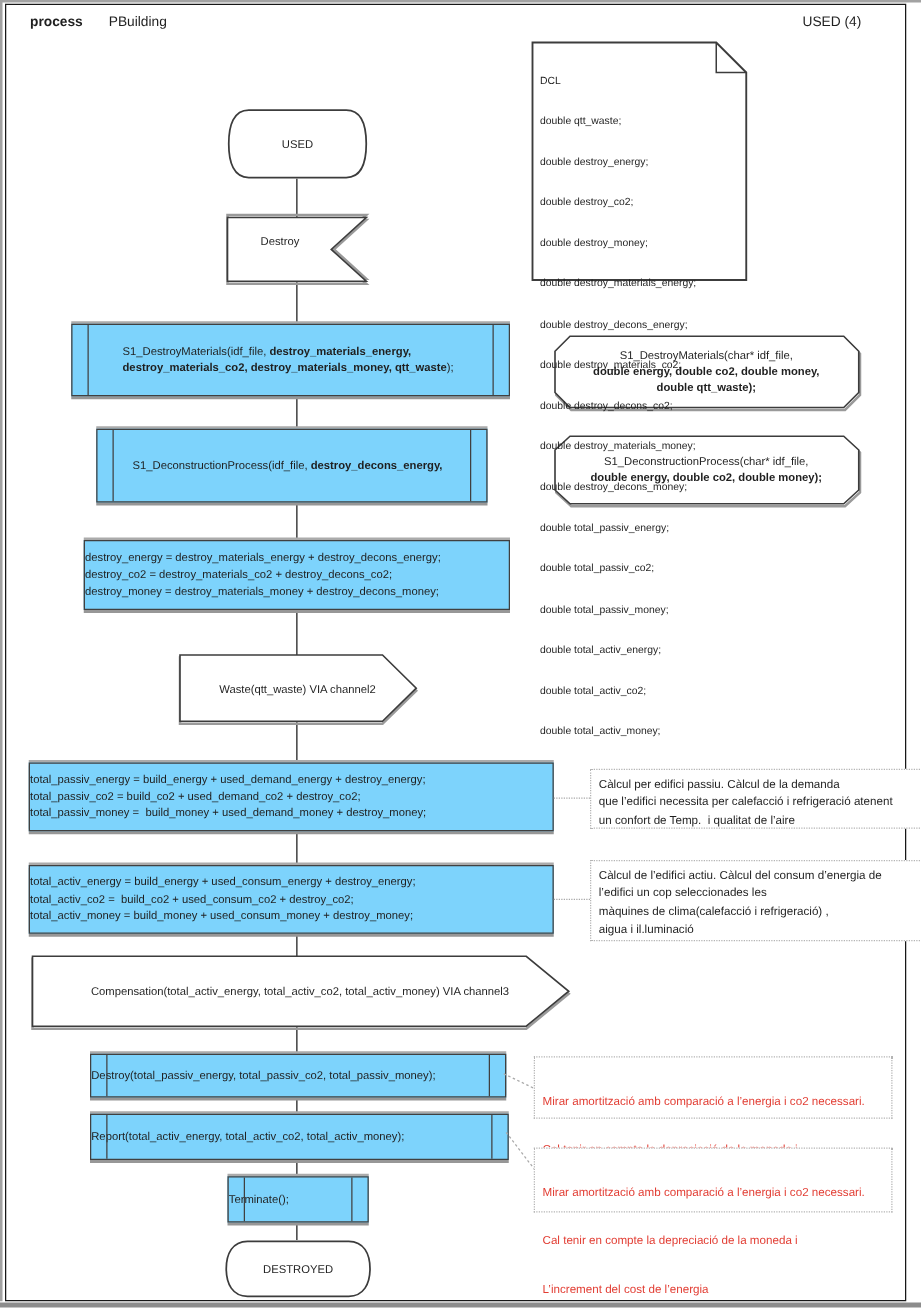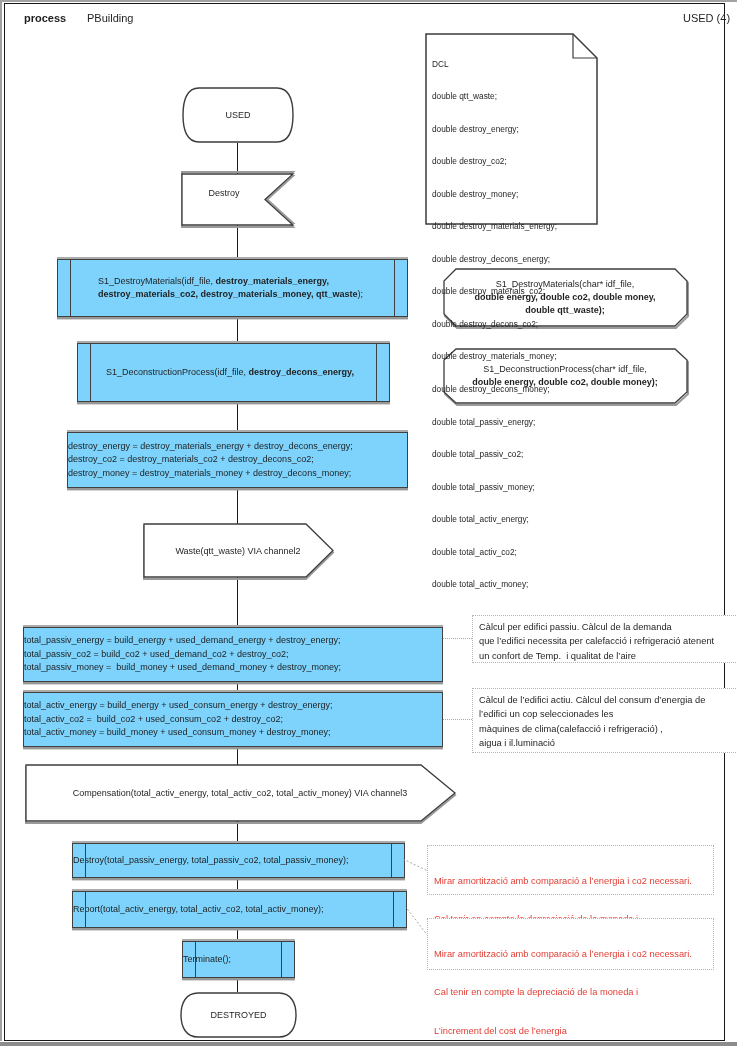--- a/index.html
+++ b/index.html
@@ -10,21 +10,21 @@
   .abs{position:absolute;}
   
   .frame-black{left:4px;top:3px;width:719px;height:1036px;border:1.7px solid #171717;z-index:1;}
   .frame-gray-top{left:0;top:0;width:737px;height:2px;background:#a2a2a2;z-index:0;}
   .frame-gray-left{left:0;top:0;width:2px;height:1041px;background:#a2a2a2;z-index:0;}
   .frame-shadow-bottom{left:0;top:1042px;width:737px;height:4px;background:#8c8c8c;z-index:5;}
   
   .hdr{top:12px;font-size:11px;z-index:3;}
   .hdr.kind{left:24px;font-weight:bold;}
   .hdr.name{left:87px;}
-  .hdr.page{left:683px;}
+  .hdr.page{left:642px;}
   
   .vline{left:237px;top:143px;width:1.4px;height:849px;background:#1a1a1a;z-index:1;}
   
   .sbox{background:#7dd3fc;border:1.3px solid #404040;
         box-shadow:0 2.4px 0 #979797,0 -2px 0 #ababab;z-index:2;
         display:flex;flex-direction:column;justify-content:center;box-sizing:border-box;}
   .sbox .bar{position:absolute;top:0;bottom:0;width:1.2px;background:#404040;}
   .bar.l{left:12px;} .bar.r{right:12px;}
   .line{font-size:9px;line-height:13px;white-space:pre;}
   .ctr{text-align:left;}
@@ -133,21 +133,21 @@
     <div class="line">destroy_co2 = destroy_materials_co2 + destroy_decons_co2;</div>
     <div class="line">destroy_money = destroy_materials_money + destroy_decons_money;</div>
   </div>
 
   <svg class="abs shape" style="left:143px;top:522px;" width="191" height="58" viewBox="0 0 191 58">
     <polygon points="1,2 163,2 190,28.5 163,55 1,55" fill="none" stroke="#9a9a9a" stroke-width="2" transform="translate(0,2)"></polygon>
     <polygon points="1,2 163,2 190,28.5 163,55 1,55" fill="#fff" stroke="#3c3c3c" stroke-width="1.3"></polygon>
   </svg>
   <div class="abs shape-label" style="left:143px;top:522px;width:190px;height:57px;">Waste(qtt_waste) VIA channel2</div>
 
-  <div class="abs sbox eq ctr" style="left:23px;top:627px;width:420px;height:55px;">
+  <div class="abs sbox eq ctr" style="left:23px;top:610px;width:420px;height:55px;">
     <div class="line">total_passiv_energy = build_energy + used_demand_energy + destroy_energy;</div>
     <div class="line">total_passiv_co2 = build_co2 + used_demand_co2 + destroy_co2;</div>
     <div class="line">total_passiv_money =  build_money + used_demand_money + destroy_money;</div>
   </div>
 
   <div class="abs conn-dot" style="left:443px;top:638px;width:29px;"></div>
   <div class="abs comment" style="left:472px;top:615px;width:270px;height:48px;">
     <div class="line">Càlcul per edifici passiu. Càlcul de la demanda</div>
     <div class="line">que l’edifici necessita per calefacció i refrigeració atenent</div>
     <div class="line">un confort de Temp.  i qualitat de l’aire</div>

